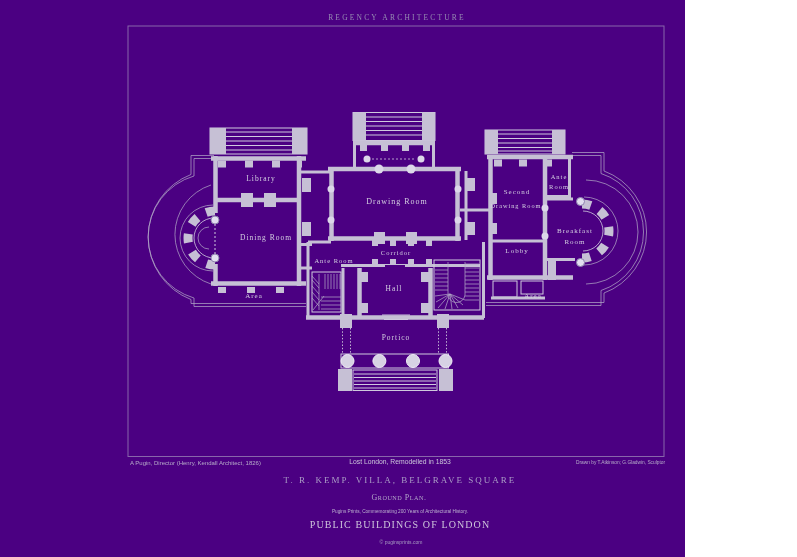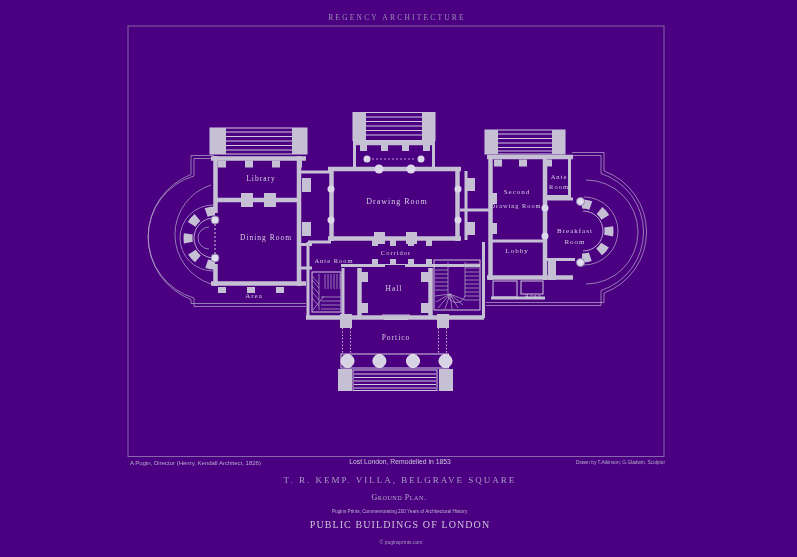--- a/index.html
+++ b/index.html
@@ -1,16 +1,16 @@
 <!DOCTYPE html>
 <html><head>
 <meta charset="utf-8">
 <style>
 html,body{margin:0;padding:0;}
-#page{position:relative;width:797px;height:557px;background:#4B0082;overflow:hidden;}
+#page{position:relative;width:685px;height:557px;background:#4B0082;overflow:hidden;}
 svg{position:absolute;top:0;left:0;}
 .w{stroke:#c6c0d5;stroke-width:4.5;fill:none;}
 .w3{stroke:#c6c0d5;stroke-width:3;fill:none;}
 .t{stroke:#cfc9dd;stroke-width:1;fill:none;}
 .ft{stroke:#b2a8c7;stroke-width:0.8;fill:none;opacity:0.9;}
 .f{fill:#c6c0d5;}
 .lbl{fill:#d4cee1;font-family:"Liberation Serif",serif;letter-spacing:1px;}
 </style>
 </head>
 <body>

